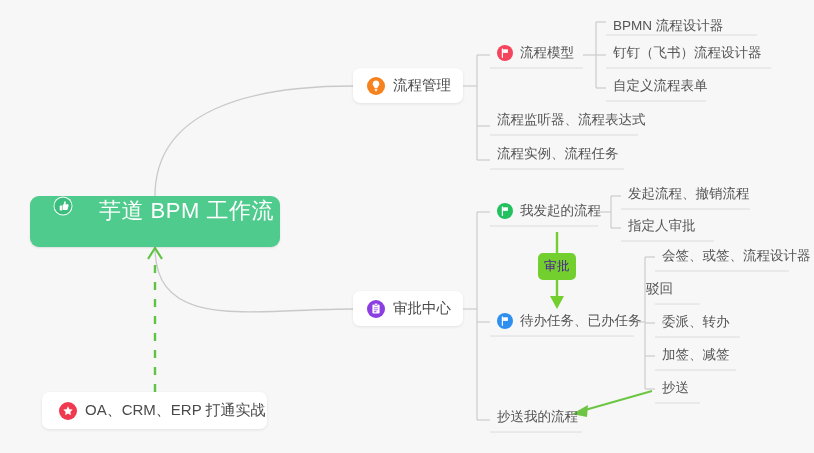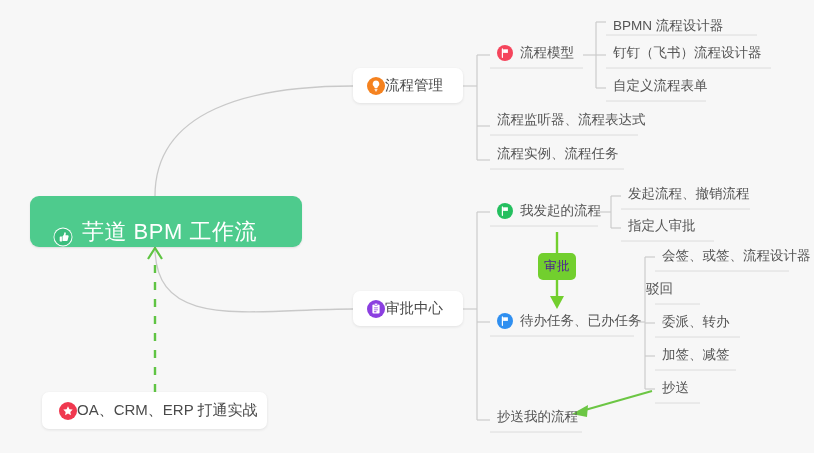--- a/index.html
+++ b/index.html
@@ -28,48 +28,48 @@
     width: 814px;
     height: 453px;
     pointer-events: none;
   }
 
   
   .root-node {
     position: absolute;
     left: 30px;
     top: 196px;
-    width: 272px;
+    width: 250px;
     height: 51px;
     background: #4cc municipal;
     background: #4ecb8d;
     border-radius: 9px;
     box-shadow: 0 1px 2px rgba(0,0,0,0.10);
     display: flex;
-    align-items: flex-end;
-    gap: 9px;
+    align-items: flex-start;
+    gap: 26px;
     padding-left: 23px;
     box-sizing: border-box;
   }
   .root-label {
     color: #ffffff;
     font-size: 22px;
     letter-spacing: 0.5px;
     white-space: nowrap;
   }
 
   
   .card-node {
     position: absolute;
     background: #ffffff;
     border-radius: 7px;
     box-shadow: 0 1px 3px rgba(0,0,0,0.09);
     display: flex;
     align-items: center;
-    gap: 0;
+    gap: 8px;
     box-sizing: border-box;
   }
   .card-label {
     color: #4a4a4a;
     font-size: 14.5px;
     white-space: nowrap;
   }
   #node-liucheng-guanli {
     left: 353px; top: 68px; width: 110px; height: 35px; padding-left: 14px;
   }

